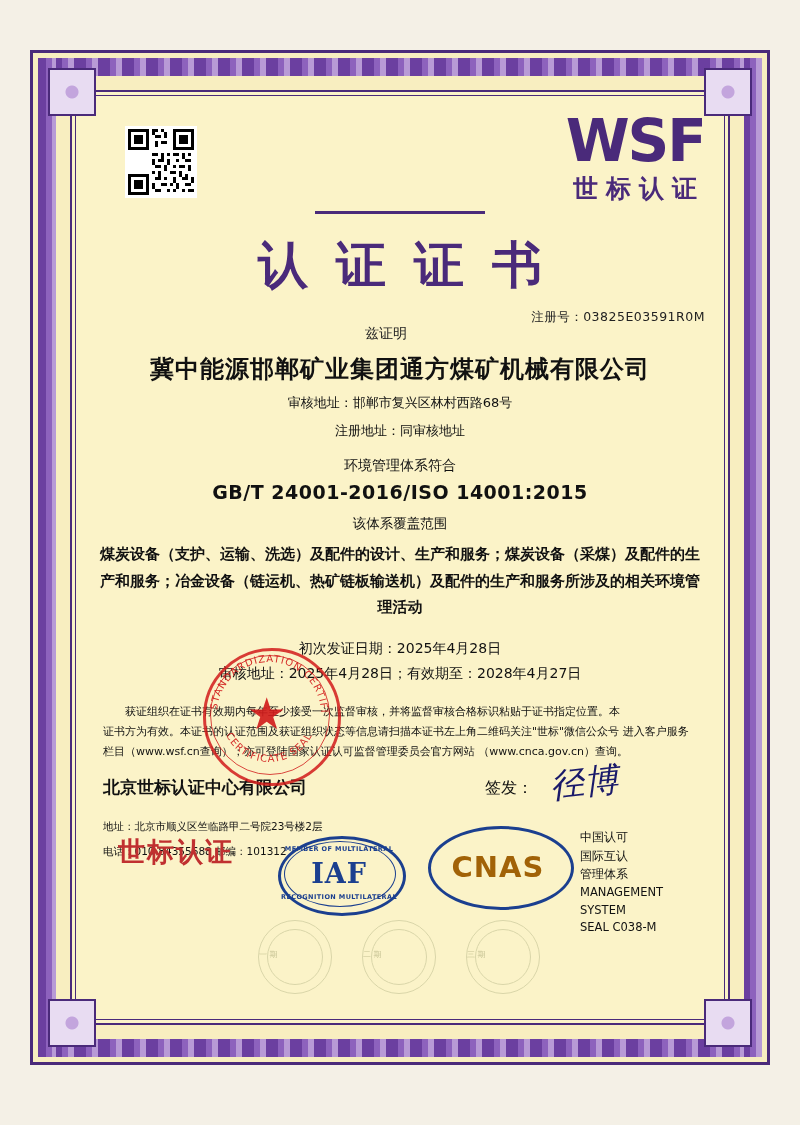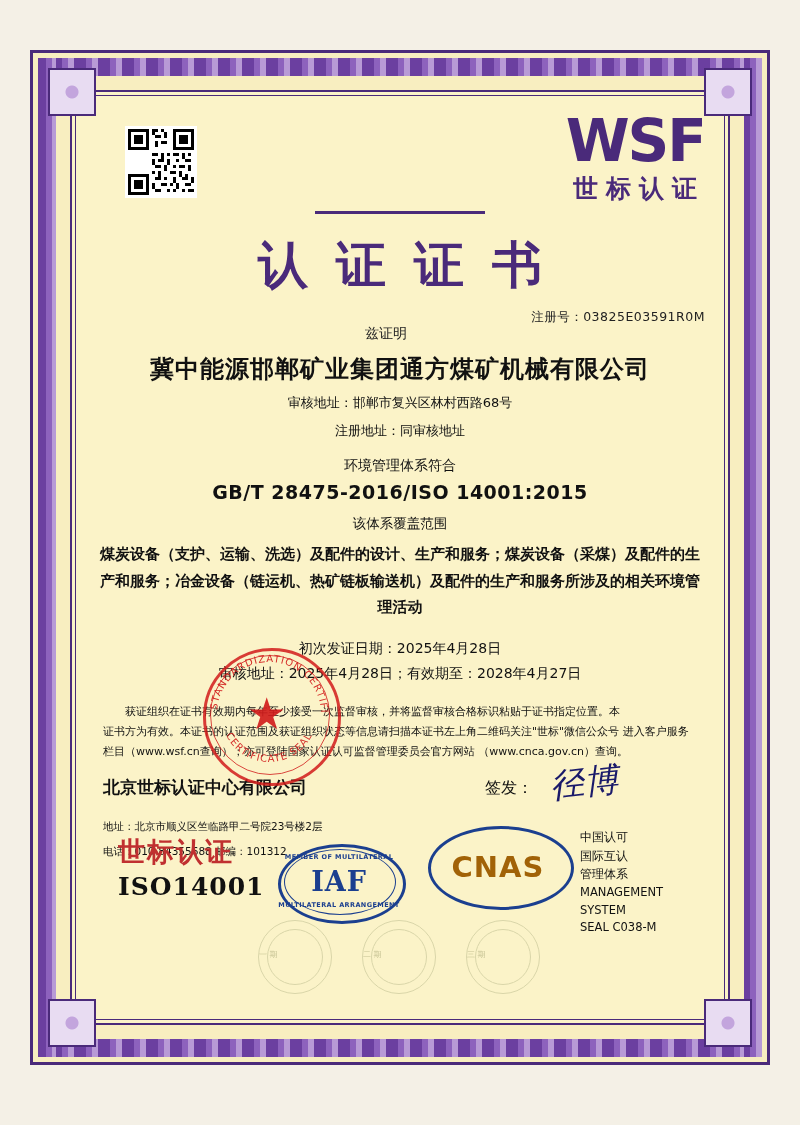--- a/index.html
+++ b/index.html
@@ -184,21 +184,21 @@
   }
   .f-sbrz .cn{
     font-size:27px;font-weight:bold;color:#c03030;letter-spacing:2px;
     font-family:"DejaVu Serif","Liberation Serif",serif;
   }
   .f-sbrz .en{
     font-size:25px;font-weight:bold;color:#111;letter-spacing:1px;
     font-family:"DejaVu Serif","Liberation Serif",serif;margin-top:2px;
   }
   .iaf{
-    position:absolute;left:160px;top:24px;width:122px;height:74px;text-decoration:underline;
+    position:absolute;left:160px;top:16px;width:122px;height:74px;text-decoration:underline;
   }
   .iaf .oval{
     position:absolute;left:0;top:0;width:122px;height:74px;
     border:3px solid #1b3f8f;border-radius:50%;
   }
   .iaf .oval2{
     position:absolute;left:6px;top:5px;width:110px;height:64px;
     border:1.5px solid #1b3f8f;border-radius:50%;
   }
   .iaf .txt{
@@ -338,21 +338,21 @@
       <span class="reg-no">
         <span>注册号：</span><span>03825E03591R0M</span>
       </span>
     </div>
 
     <div class="company">冀中能源邯郸矿业集团通方煤矿机械有限公司</div>
     <div class="addr">审核地址：邯郸市复兴区林村西路68号</div>
     <div class="addr">注册地址：同审核地址</div>
 
     <div class="section-label">环境管理体系符合</div>
-    <div class="standard">GB/T 28475-2016/ISO 14001:2015</div>
+    <div class="standard">GB/T 24001-2016/ISO 14001:2015</div>
 
     <div class="scope-label">该体系覆盖范围</div>
     <div class="scope-text">煤炭设备（支护、运输、洗选）及配件的设计、生产和服务；煤炭设备（采煤）及配件的生产和服务；冶金设备（链运机、热矿链板输送机）及配件的生产和服务所涉及的相关环境管理活动</div>
 
     <div class="dates">
       <span class="d-row">初次发证日期：2025年4月28日</span>
       <span class="d-row">审核地址：2025年4月28日；有效期至：2028年4月27日</span>
     </div>
 
     <div class="legal">
@@ -383,29 +383,28 @@
       </defs>
       <text><textPath href="#arcTop" startOffset="50%" text-anchor="middle">WORLD STANDARDIZATION CERTIFICATION</textPath></text>
       <text><textPath href="#arcBot" startOffset="50%" text-anchor="middle">CERTIFICATE SEAL</textPath></text>
     </svg>
   </div>
 
   <div class="footer">
 
     <div class="f-sbrz">
       <div class="cn">世标认证</div>
-      <div class="en">ISO14001</div>
     </div>
 
     <div class="iaf">
       <div class="oval"></div>
       <div class="oval2"></div>
       <div class="top-t">MEMBER OF MULTILATERAL</div>
       <div class="txt">IAF</div>
-      <div class="bot-t">MULTILATERAL ARRANGEMENT</div>
+      <div class="bot-t">RECOGNITION MULTILATERAL</div>
     </div>
 
     <div class="cnas">
       <div class="oval"></div>
       <div class="txt">CNAS</div>
     </div>
 
     <div class="cnas-lines">
       <div>中国认可</div>
       <div>国际互认</div>

